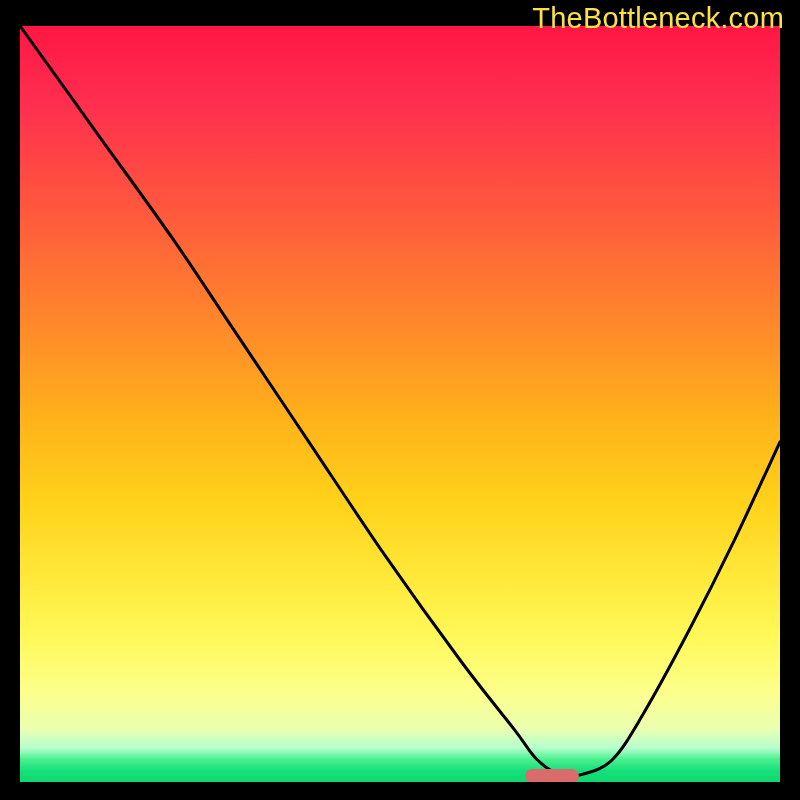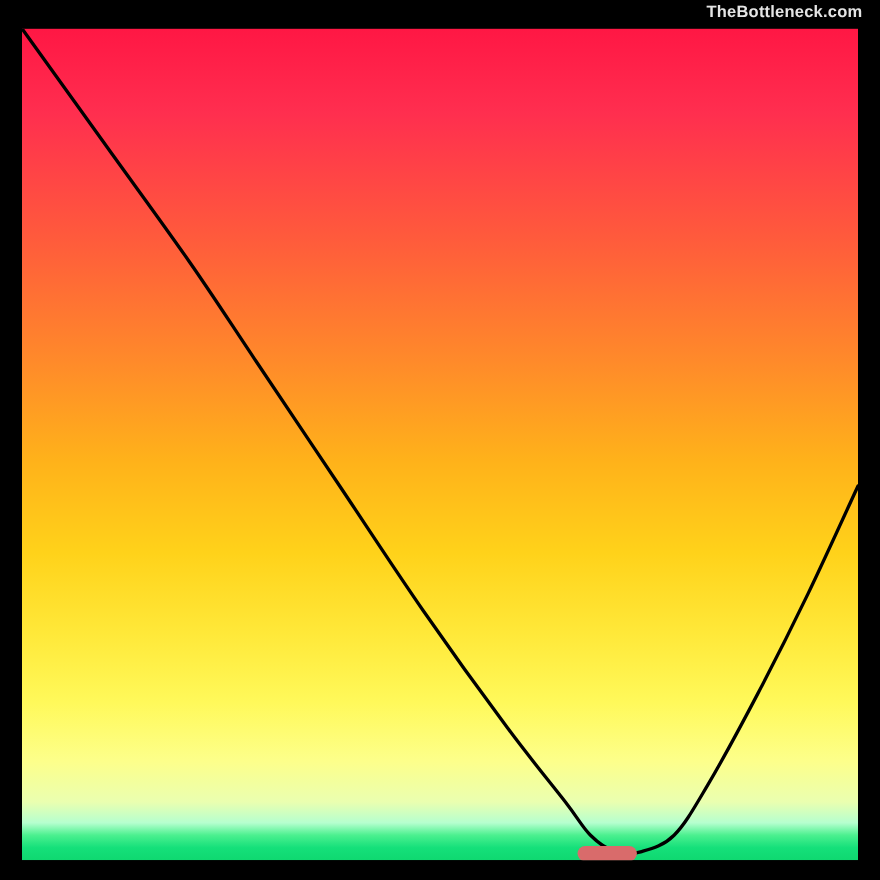--- a/index.html
+++ b/index.html
@@ -53,23 +53,23 @@
     position: absolute;
     width: 50px;
     height: 14px;
     background: #d96b6b;
     border-radius: 8px;
   }
   .watermark {
     position: absolute;
     top: 2px;
     right: 16px;
-    color: #e5e5e5;
-    font-size: 15px;
-    font-weight: 700;
+    color: #fde047;
+    font-size: 29px;
+    font-weight: 400;
     letter-spacing: 0.2px;
   }
 </style>
 </head>
 <body>
 
 <div class="frame">
   <div class="plot-area">
     <div class="gradient"></div>
 

